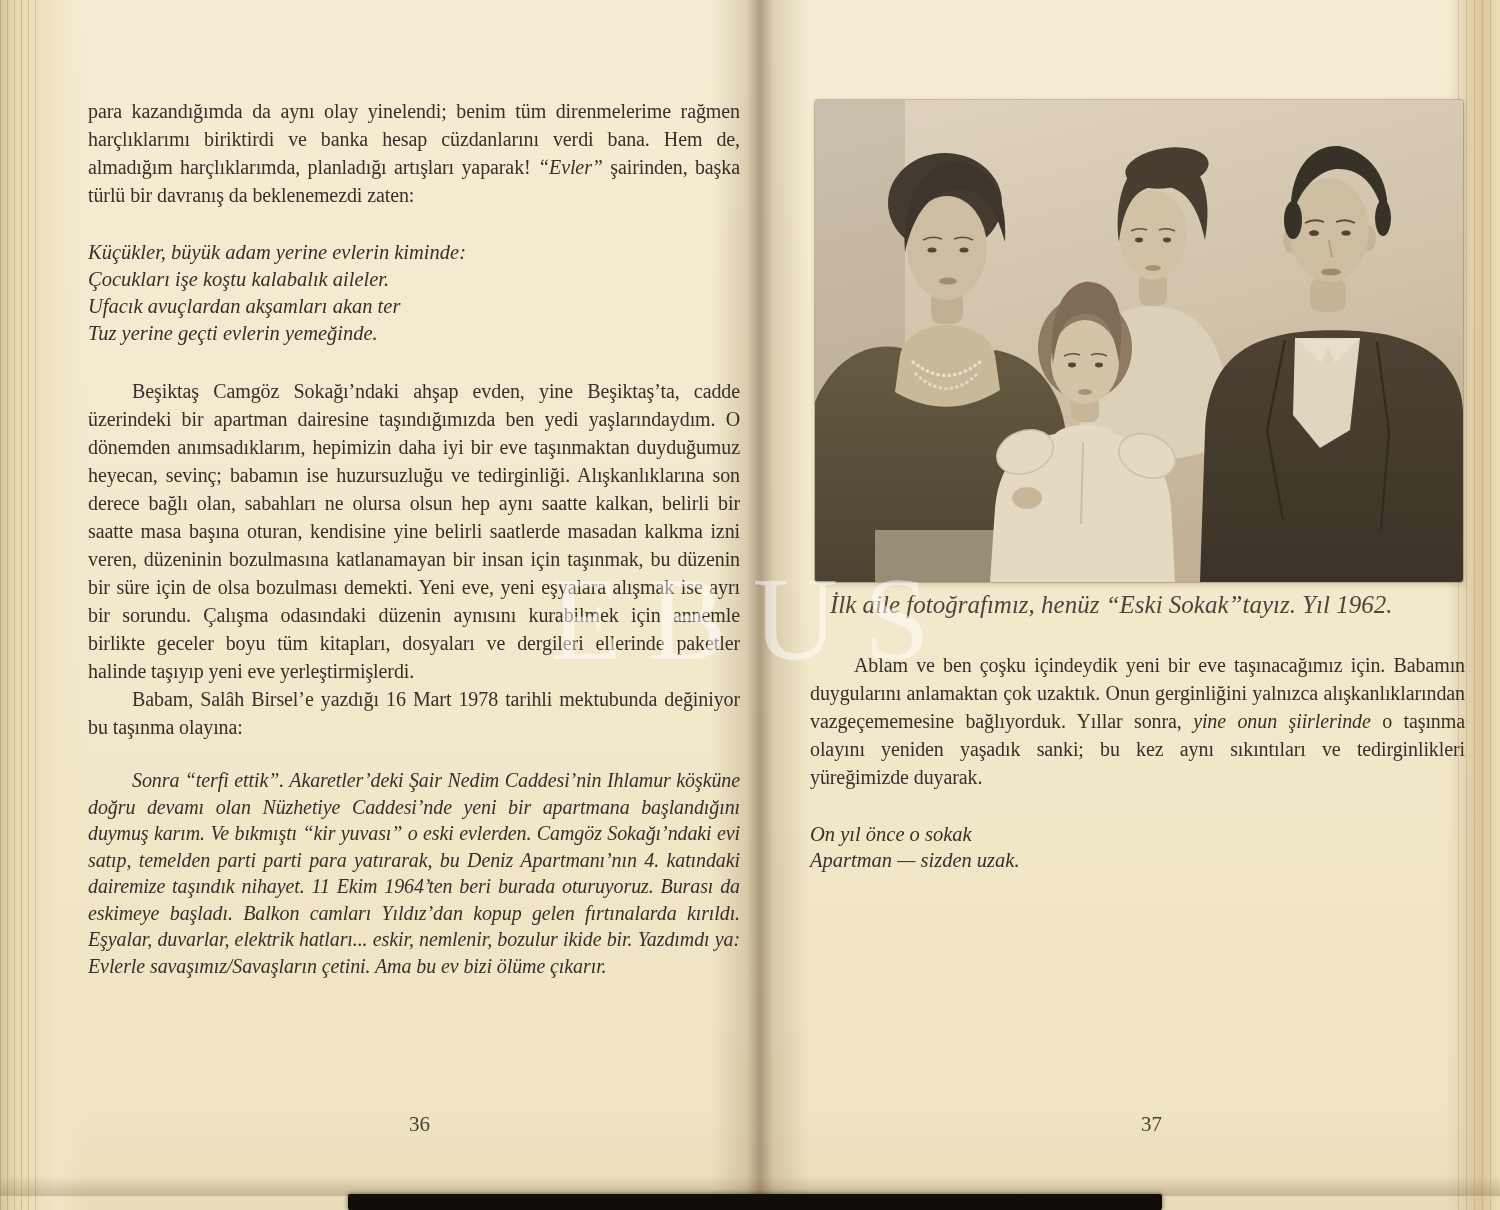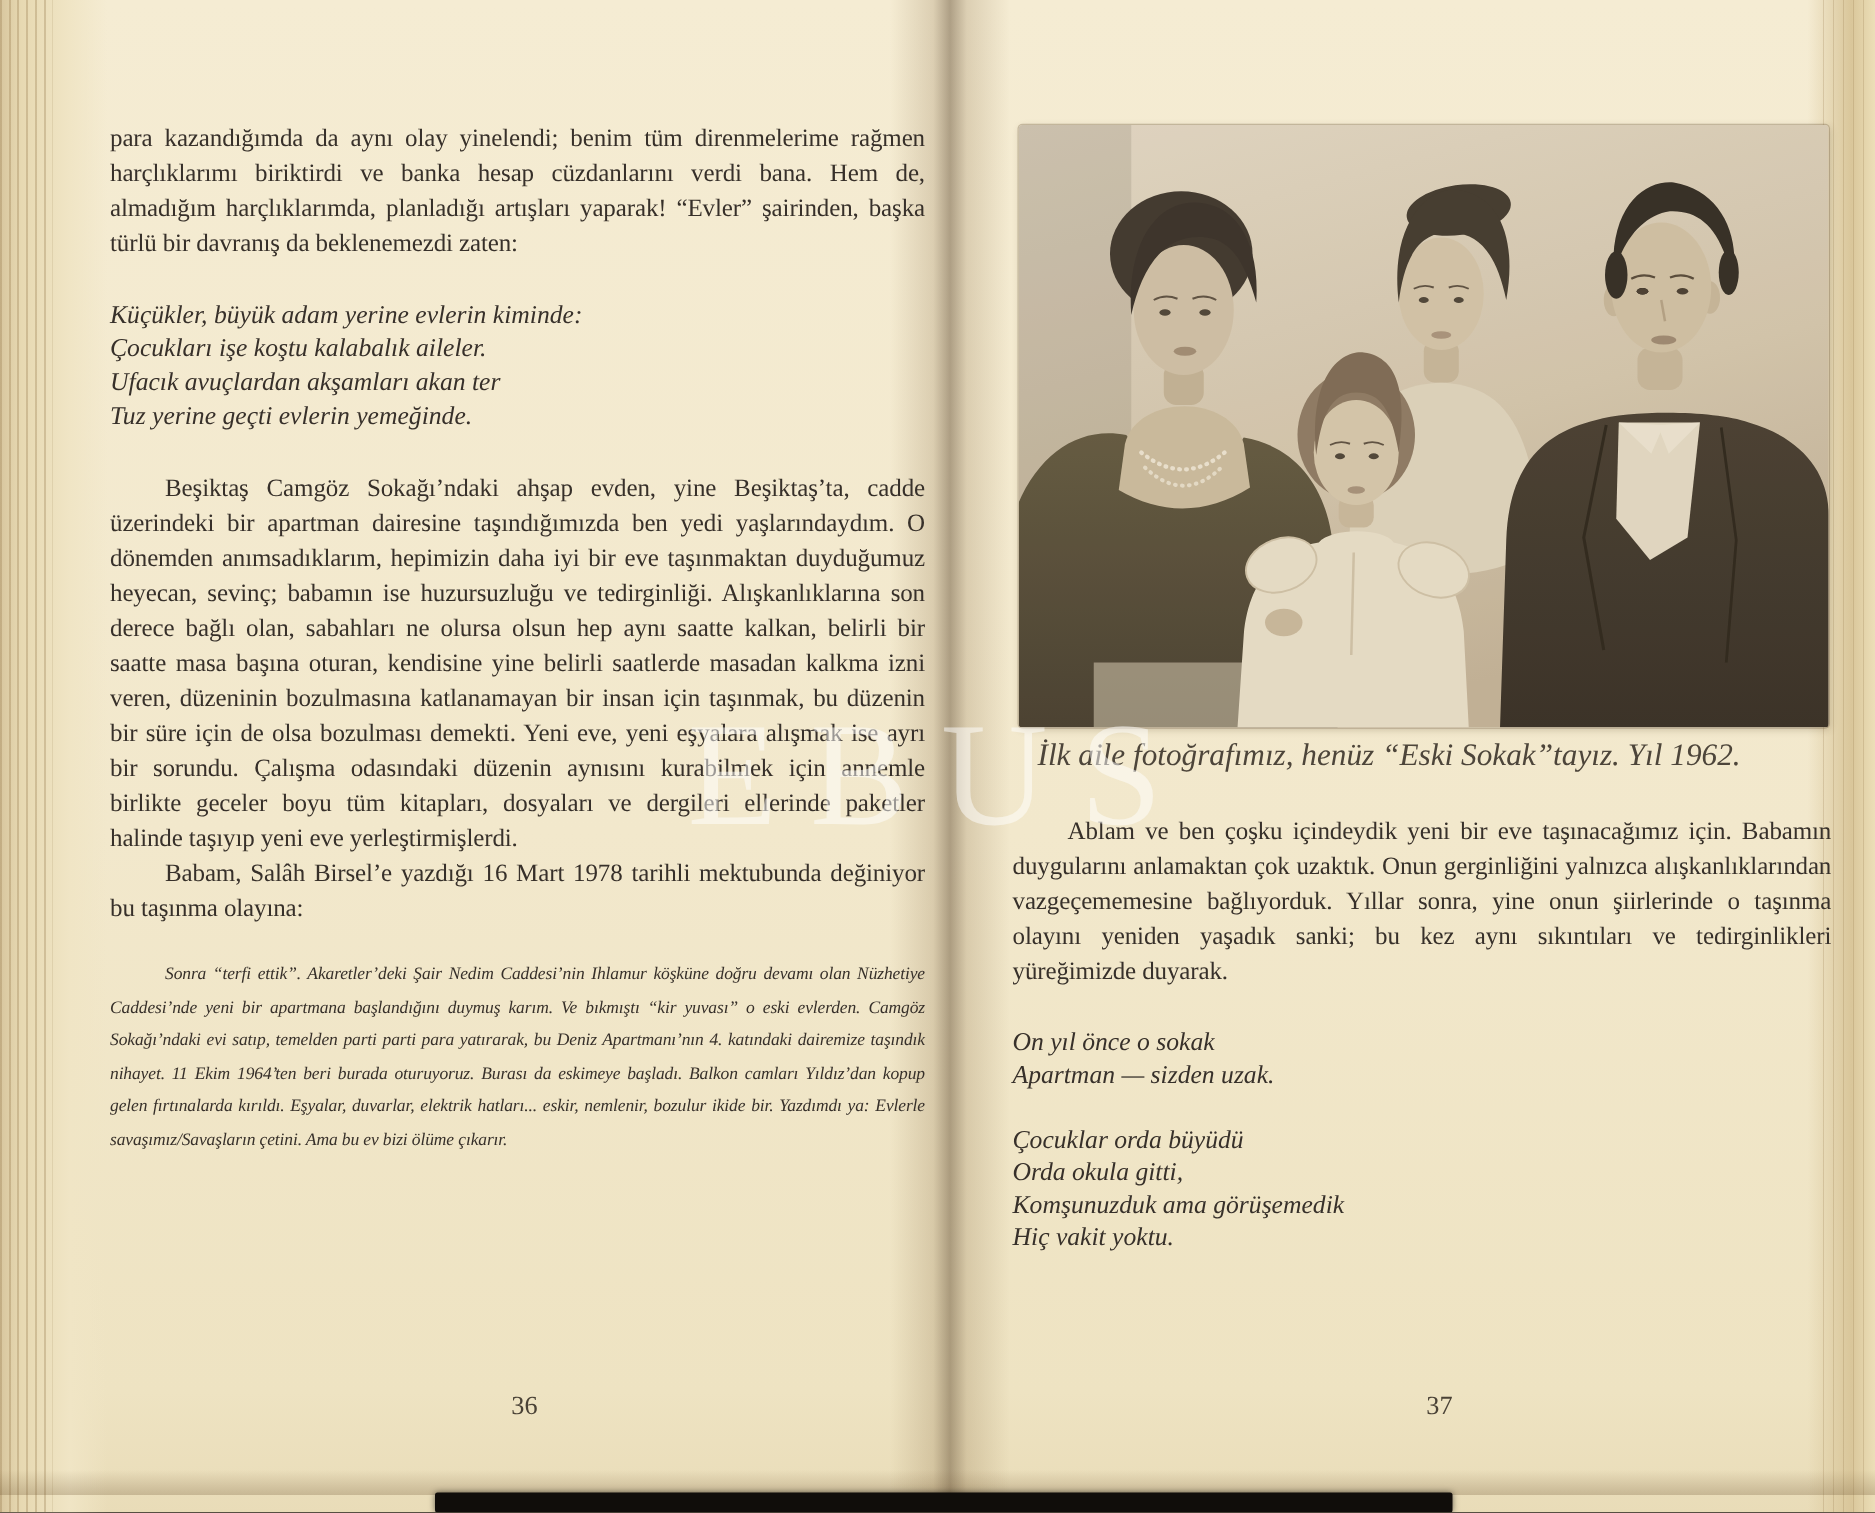--- a/index.html
+++ b/index.html
@@ -24,22 +24,22 @@
   .scanner-bar{position:absolute;left:348px;top:1194px;width:814px;height:16px;
     background:#100d0a;border-radius:2px;box-shadow:0 0 5px rgba(0,0,0,.55);}
   
   .col{position:absolute;}
   .col-left{left:88px;top:97px;width:652px;}
   .col-right{left:810px;top:100px;width:655px;}
   .body-text{font-size:20px;line-height:28px;text-align:justify;letter-spacing:-.1px;}
   .indent{text-indent:44px;}
   .poem{font-style:italic;font-size:20.5px;line-height:27px;}
   .poem.tight{line-height:26px;}
-  .letter-excerpt{font-style:italic;font-size:14px;line-height:26.5px;text-align:justify;text-indent:44px;letter-spacing:-.1px;}
-  .ital{}
+  .letter-excerpt{font-style:italic;font-size:20px;line-height:26.5px;text-align:justify;text-indent:44px;letter-spacing:-.1px;}
+  .ital{font-style:italic;}
   .mt26{margin-top:26px;}.mt30{margin-top:30px;}.mt34{margin-top:34px;}
   .page-number{position:absolute;top:1112px;width:90px;text-align:right;font-size:21px;color:#4a4236;}
   .pn-left{left:340px;}
   .pn-right{left:1072px;}
   
   .photo{width:648px;height:482px;margin-left:5px;border-radius:3px;overflow:hidden;
     box-shadow:0 0 0 1px rgba(120,100,75,.35),1px 2px 6px rgba(90,70,45,.25);}
   .photo svg{display:block;}
   .caption{font-style:italic;font-size:25px;line-height:24px;color:#4d453a;margin-top:11px;margin-left:20px;}
   
@@ -174,26 +174,20 @@
 
     <div class="caption">İlk aile fotoğrafımız, henüz “Eski Sokak”tayız. Yıl 1962.</div>
 
     <div class="body-text indent mt34"><span>Ablam ve ben çoşku içindeydik yeni bir eve taşınacağımız için. Babamın duygularını anlamaktan çok uzaktık. Onun gerginliğini yalnızca alışkanlıklarından vazgeçememesine bağlıyorduk. Yıllar sonra, </span><span class="ital">yine onun şiirlerinde</span><span> o taşınma olayını yeniden yaşadık sanki; bu kez aynı sıkıntıları ve tedirginlikleri yüreğimizde duyarak.</span></div>
 
     <div class="poem tight mt30">
       <div>On yıl önce o sokak</div>
       <div>Apartman — sizden uzak.</div>
     </div>
 
-    <div class="poem tight mt26">
-      <div>Çocuklar orda büyüdü</div>
-      <div>Orda okula gitti,</div>
-      <div>Komşunuzduk ama görüşemedik</div>
-      <div>Hiç vakit yoktu.</div>
-    </div>
   </div>
   <div class="page-number pn-right">37</div>
 
   <div class="watermark">EBUS</div>
 
   <div class="bottom-shade"></div>
   <div class="scanner-bar"></div>
 </div>
 
 </body></html>

